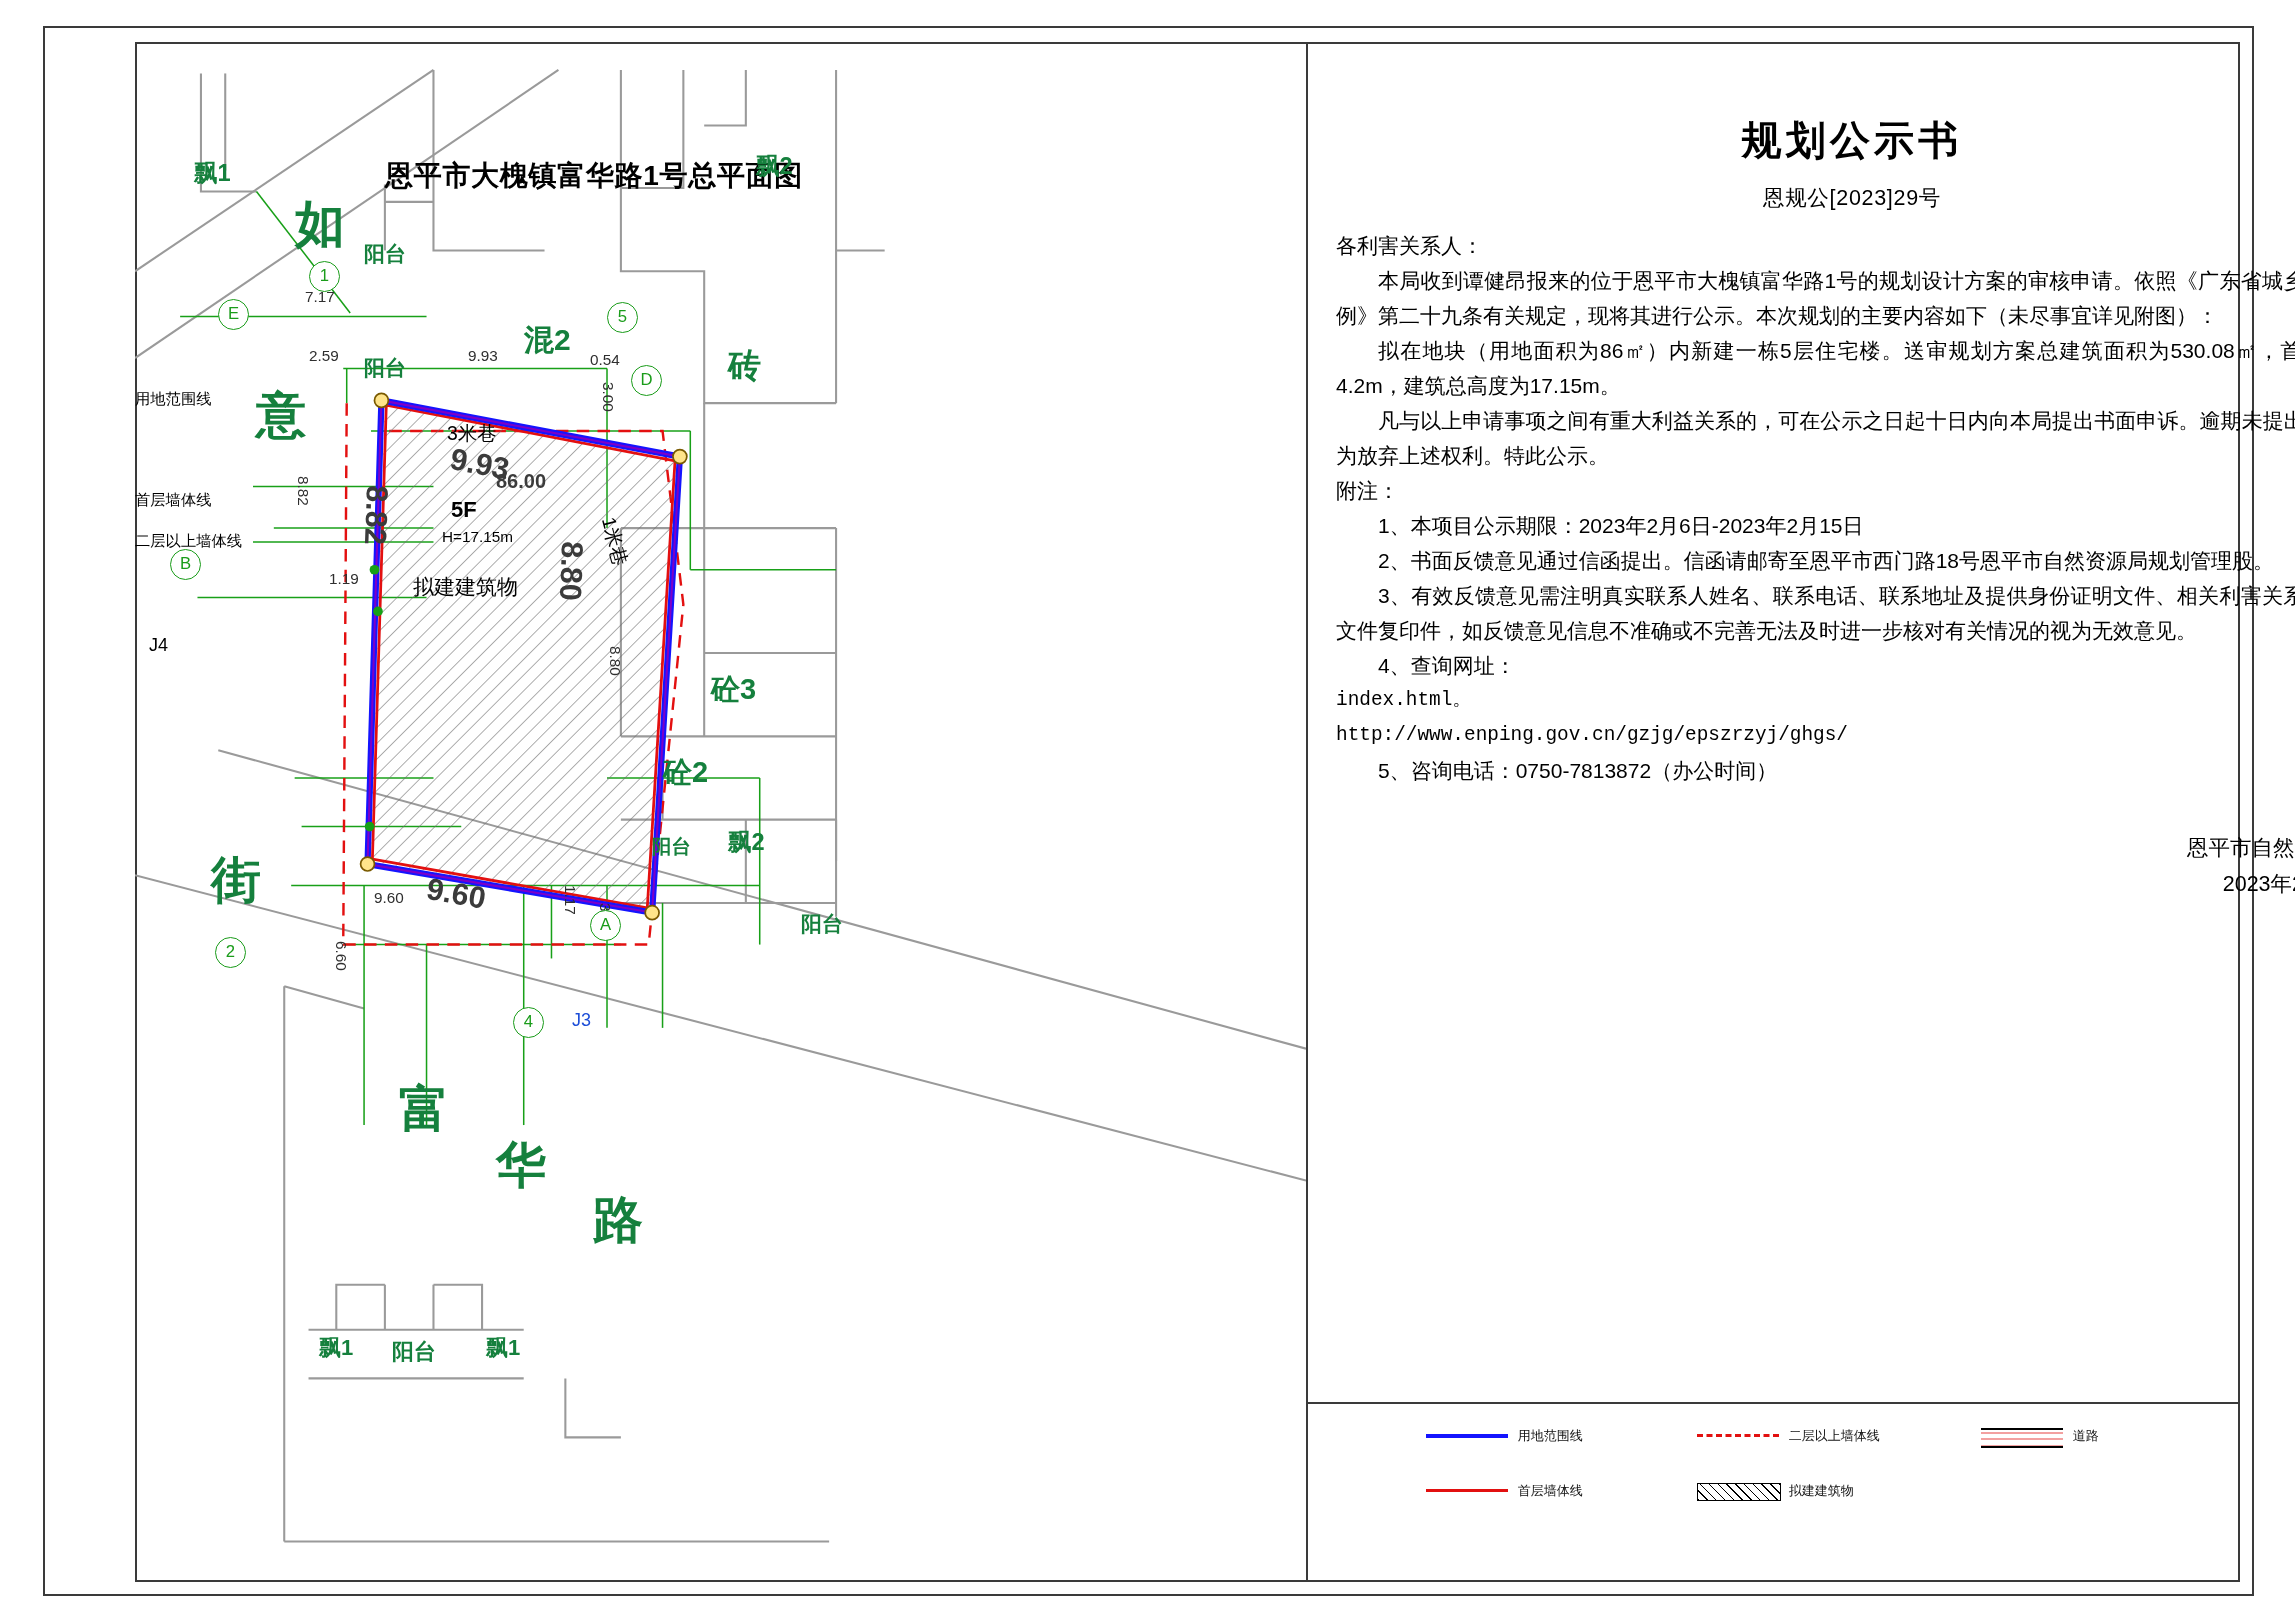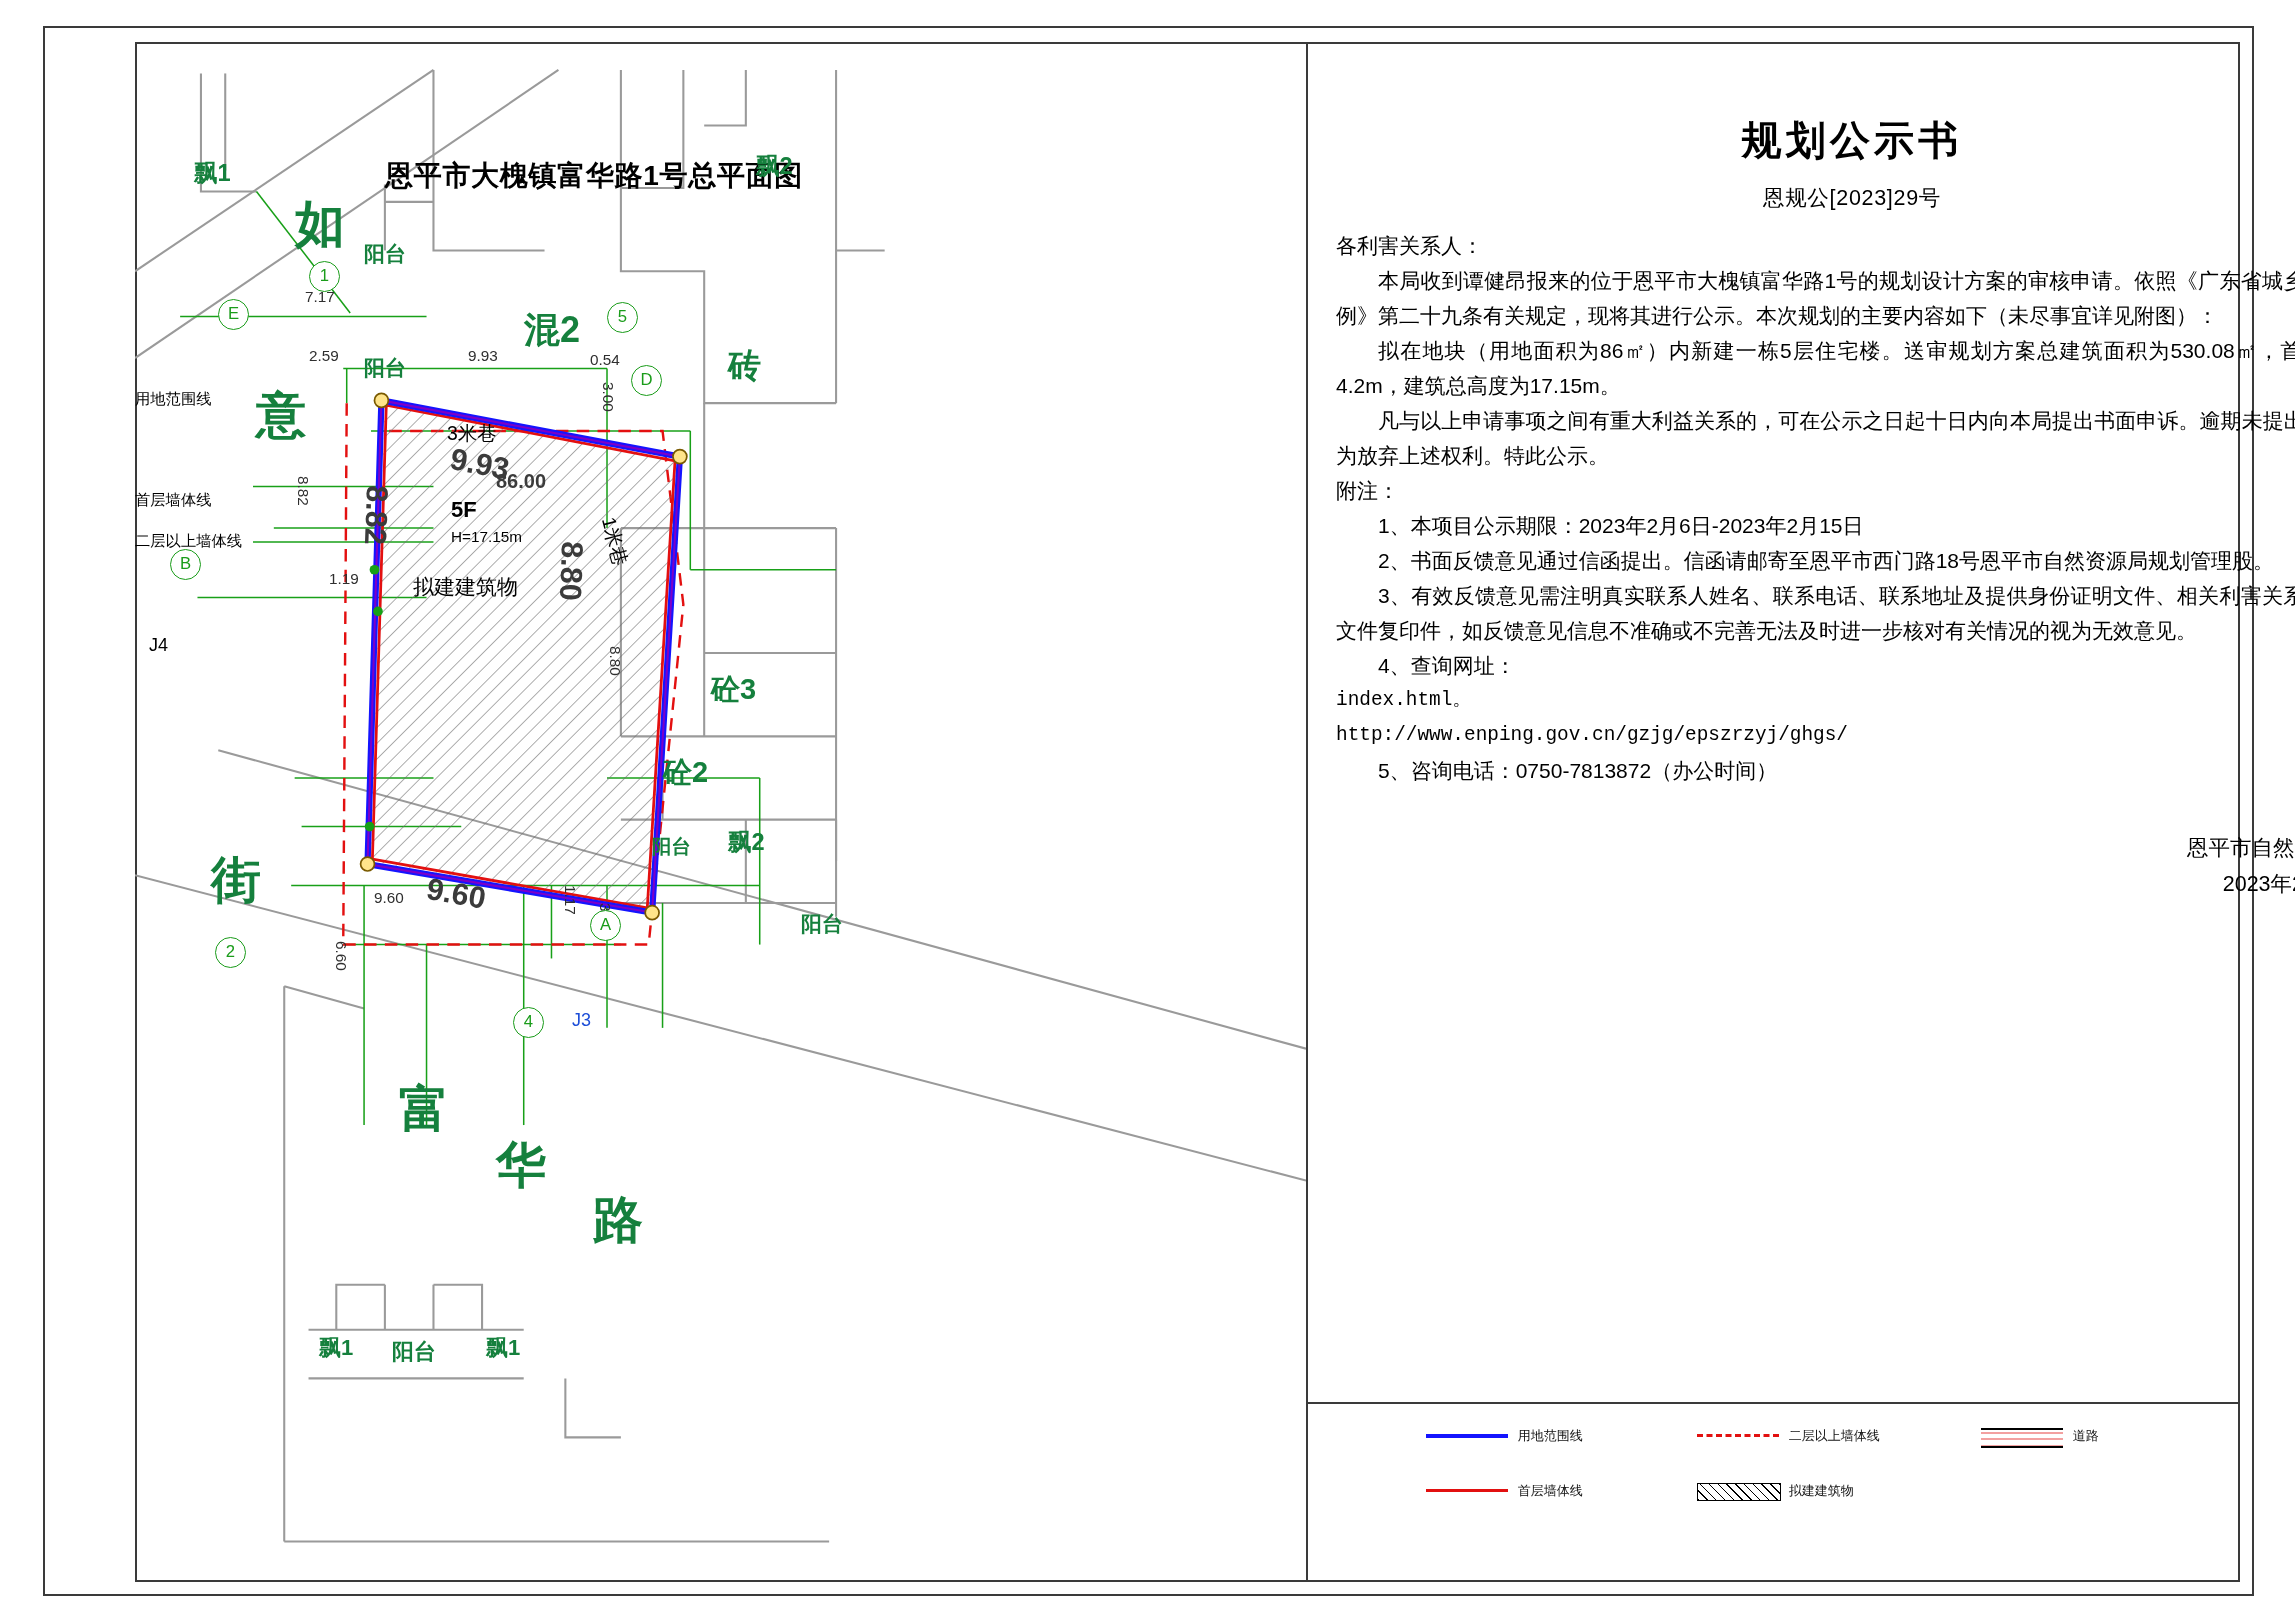--- a/index.html
+++ b/index.html
@@ -165,38 +165,38 @@
     <div class="lbl cjk-big" style="left:160px;top:149px;font-size:50px;">如</div>
     <div class="lbl cjk-big" style="left:121px;top:340px;font-size:50px;">意</div>
     <div class="lbl cjk-big" style="left:76px;top:805px;font-size:50px;">街</div>
     <div class="lbl cjk-big" style="left:264px;top:1034px;font-size:50px;">富</div>
     <div class="lbl cjk-big" style="left:361px;top:1090px;font-size:50px;">华</div>
     <div class="lbl cjk-big" style="left:458px;top:1145px;font-size:50px;">路</div>
 
     <div class="lbl cjk-big" style="left:59px;top:115px;font-size:23.6px;">飘1</div>
     <div class="lbl cjk-big" style="left:621px;top:108px;font-size:23.6px;">飘2</div>
     <div class="lbl cjk-big" style="left:229px;top:312px;font-size:21px;">阳台</div>
-    <div class="lbl cjk-big" style="left:389px;top:264px;font-size:36px;">混2</div>
+    <div class="lbl cjk-big" style="left:389px;top:278px;font-size:30px;">混2</div>
     <div class="lbl cjk-big" style="left:593px;top:302px;font-size:33px;">砖</div>
     <div class="lbl cjk-big" style="left:576px;top:628px;font-size:29px;">砼3</div>
     <div class="lbl cjk-big" style="left:528px;top:711px;font-size:29px;">砼2</div>
     <div class="lbl cjk-big" style="left:517px;top:791px;font-size:19.4px;">阳台</div>
     <div class="lbl cjk-big" style="left:593px;top:784px;font-size:23.6px;">飘2</div>
     <div class="lbl cjk-big" style="left:666px;top:868px;font-size:21px;">阳台</div>
     <div class="lbl cjk-big" style="left:184px;top:1291px;font-size:22px;">飘1</div>
     <div class="lbl cjk-big" style="left:257px;top:1295px;font-size:22px;">阳台</div>
     <div class="lbl cjk-big" style="left:351px;top:1291px;font-size:22px;">飘1</div>
     <div class="lbl cjk-big" style="left:229px;top:198px;font-size:21px;">阳台</div>
 
     <div class="lbl" style="left:0px;top:347px;font-size:15.3px;">用地范围线</div>
     <div class="lbl" style="left:0px;top:448px;font-size:15.3px;">首层墙体线</div>
     <div class="lbl" style="left:0px;top:489px;font-size:15.3px;">二层以上墙体线</div>
 
     <div class="lbl" style="left:316px;top:455px;font-size:22px;font-weight:bold;">5F</div>
-    <div class="lbl" style="left:316px;top:486px;font-size:15.3px;">H=17.15m</div>
+    <div class="lbl" style="left:307px;top:486px;font-size:15.3px;">H=17.15m</div>
     <div class="lbl" style="left:278px;top:531px;font-size:21px;">拟建建筑物</div>
     <div class="lbl dim" style="left:361px;top:428px;font-size:20px;">86.00</div>
 
     <div class="lbl" style="left:312px;top:378px;font-size:19.4px;">3米巷</div>
     <div class="lbl" style="left:486px;top:472px;font-size:19.4px;transform:rotate(75deg);transform-origin:left top;">1米巷</div>
 
     <div class="lbl dim" style="left:319px;top:399px;transform:rotate(11deg);transform-origin:left top;font-size:30.5px;">9.93</div>
     <div class="lbl dim" style="left:260px;top:444px;transform:rotate(92deg);transform-origin:left top;font-size:30.5px;">8.82</div>
     <div class="lbl dim" style="left:455px;top:500px;transform:rotate(92deg);transform-origin:left top;font-size:30.5px;">8.80</div>
     <div class="lbl dim" style="left:295px;top:829px;transform:rotate(10deg);transform-origin:left top;font-size:30.5px;">9.60</div>

